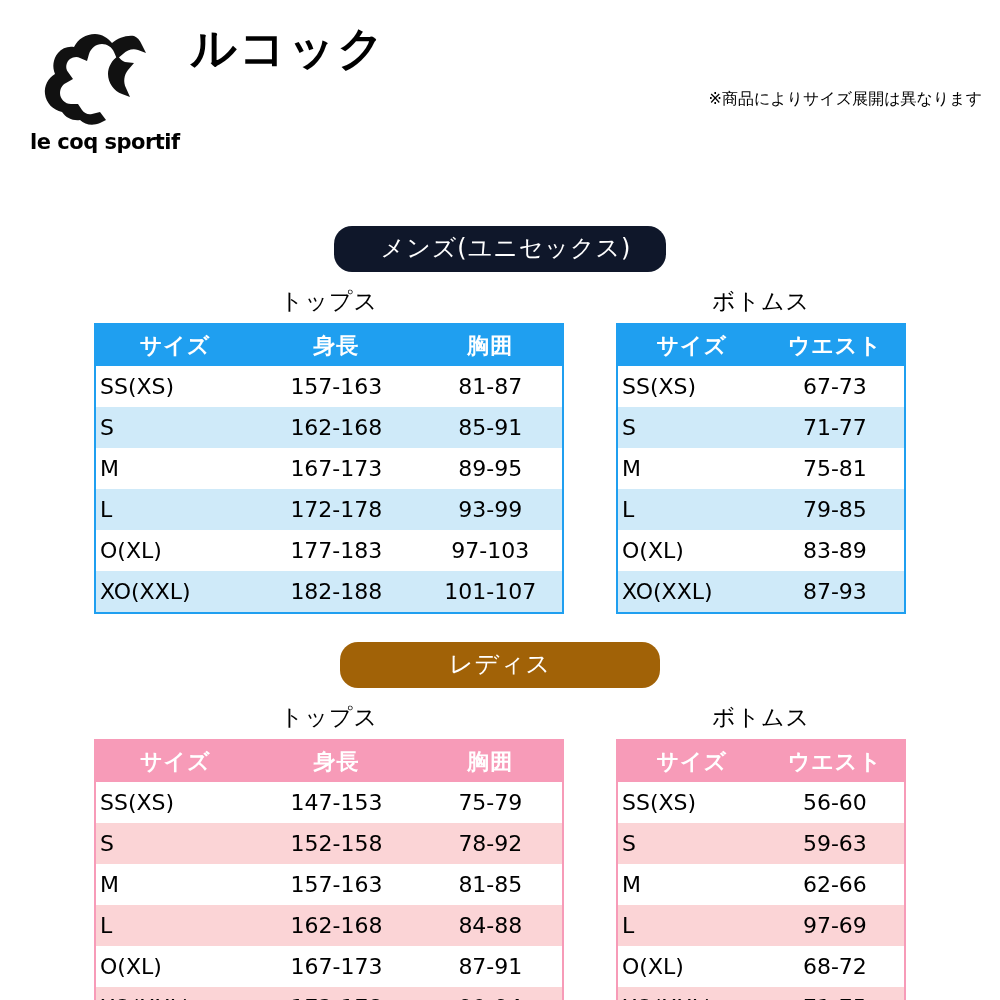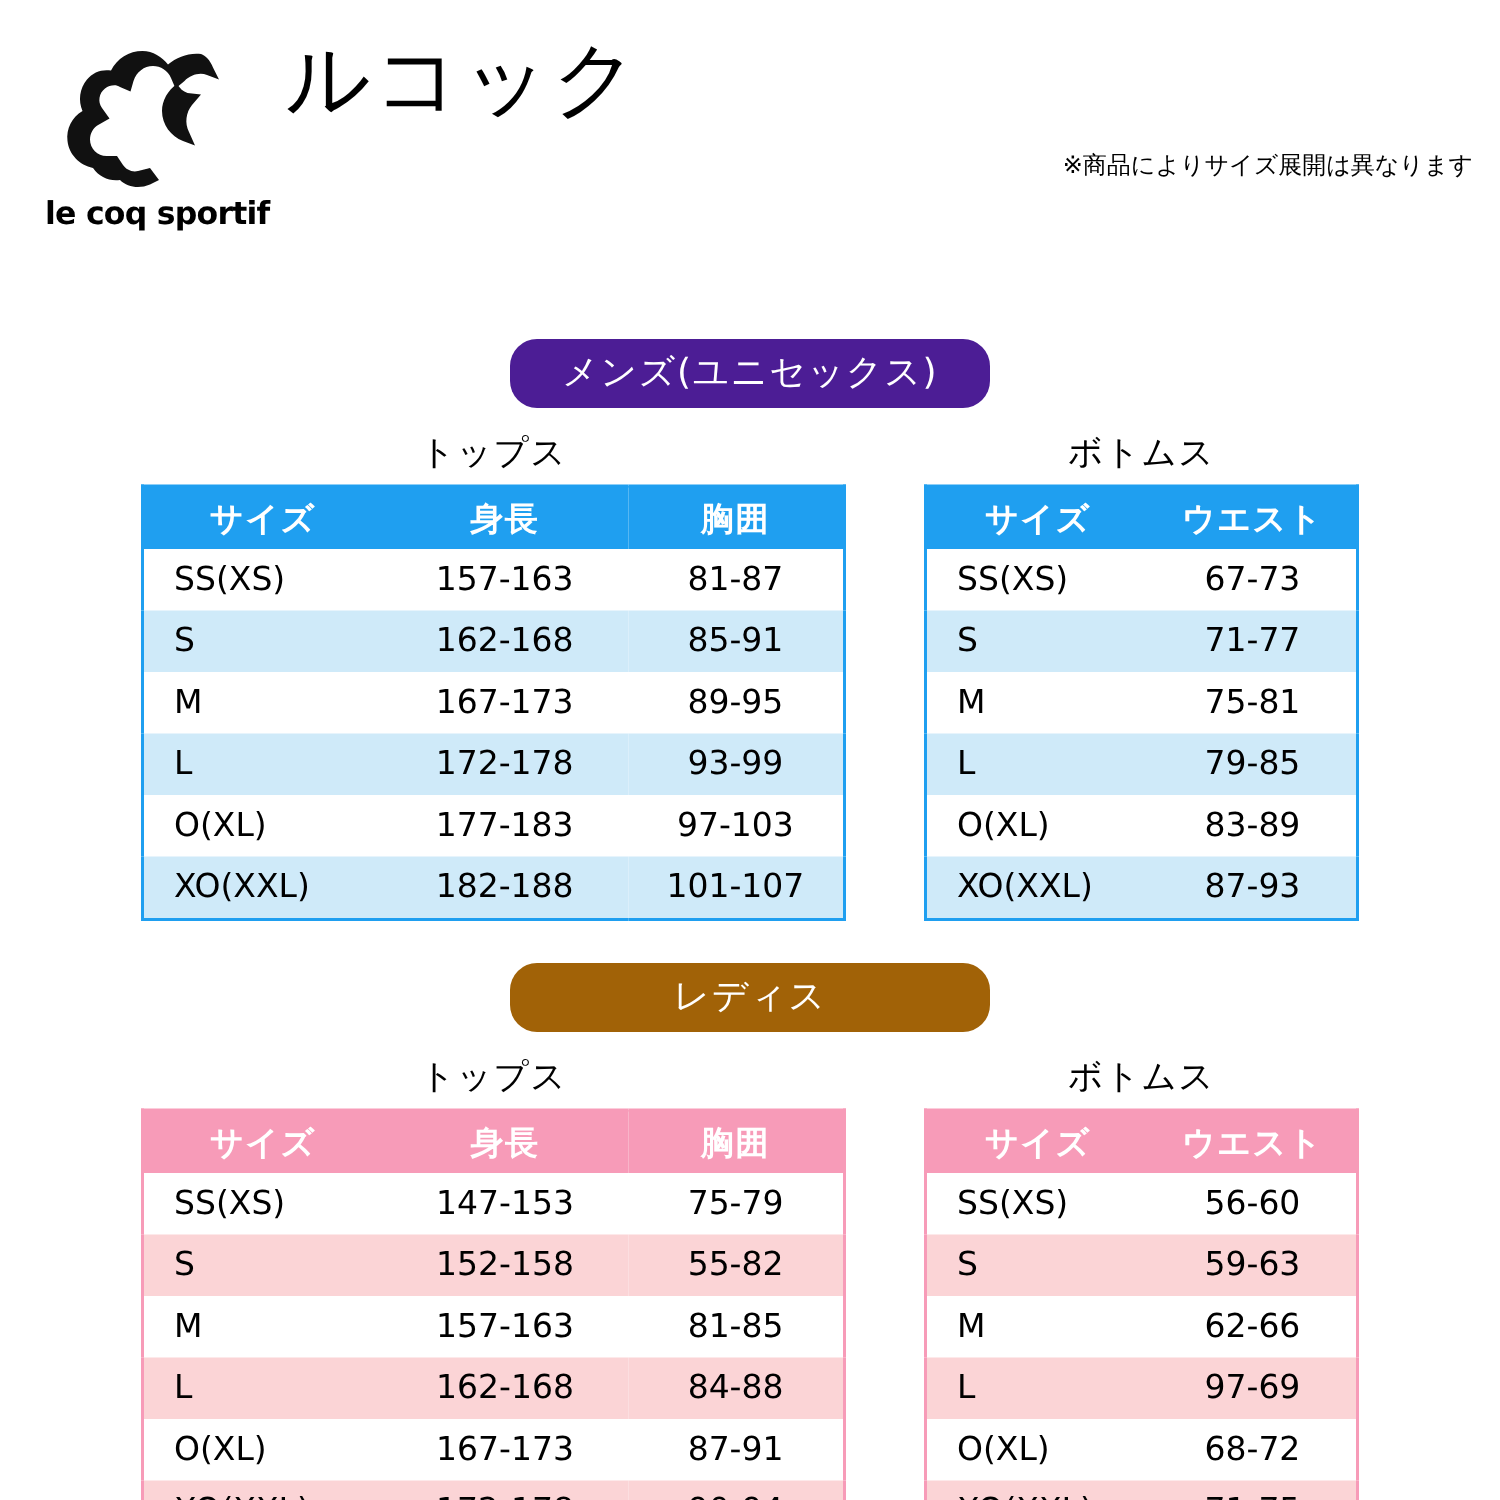--- a/index.html
+++ b/index.html
@@ -45,22 +45,22 @@
     color: #000;
   }
   .title-block {
     position: absolute;
     left: 190px;
     top: 22px;
     right: 18px;
   }
   .title-line1 {
     font-family: "DejaVu Sans", sans-serif;
-    font-size: 56px;
-    font-weight: 400;
+    font-size: 46px;
+    font-weight: 700;
     letter-spacing: 2px;
     line-height: 1.15;
     white-space: nowrap;
   }
   .title-line2 {
     font-family: "DejaVu Sans", sans-serif;
     font-size: 46px;
     font-weight: 500;
     letter-spacing: 1px;
     line-height: 1.15;
@@ -82,21 +82,21 @@
     width: 320px;
     margin: 0 auto;
     border-radius: 18px;
     text-align: center;
     font-family: "DejaVu Sans", sans-serif;
     font-size: 24px;
     color: #ffffff;
     padding: 6px 0 8px 0;
     letter-spacing: 1px;
   }
-  .pill-men { background: #4c1d95; }
+  .pill-men { background: #0f172a; padding-left: 12px; }
   .pill-women { background: #a16207; }
 
   .tables-row {
     display: flex;
     justify-content: center;
     align-items: flex-start;
     gap: 52px;
     margin-top: 14px;
   }
   .table-wrap { }
@@ -123,21 +123,21 @@
     color: #ffffff;
     font-weight: bold;
     text-align: center;
     letter-spacing: 1px;
   }
   tbody td {
     text-align: center;
   }
   tbody td.first {
     text-align: left;
-    padding-left: 20px;
+    padding-left: 4px;
   }
 
   
   .t-men thead th { background: #1f9ff0; }
   .t-men tbody tr:nth-child(odd) td { background: #ffffff; }
   .t-men tbody tr:nth-child(even) td { background: #cfeaf9; }
   .t-men { border: 2px solid #1f9ff0; }
 
   
   .t-women thead th { background: #f79bb8; }
@@ -296,21 +296,21 @@
           </thead>
           <tbody>
             <tr>
               <td class="first">SS(XS)</td>
               <td>147-153</td>
               <td>75-79</td>
             </tr>
             <tr>
               <td class="first">S</td>
               <td>152-158</td>
-              <td>55-82</td>
+              <td>78-92</td>
             </tr>
             <tr>
               <td class="first">M</td>
               <td>157-163</td>
               <td>81-85</td>
             </tr>
             <tr>
               <td class="first">L</td>
               <td>162-168</td>
               <td>84-88</td>

